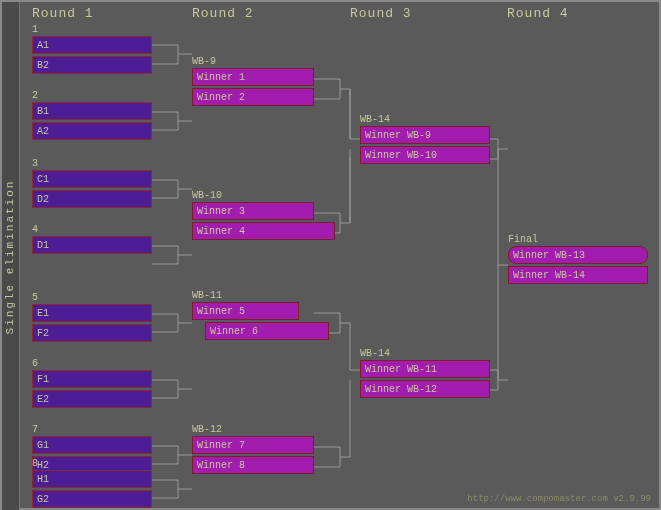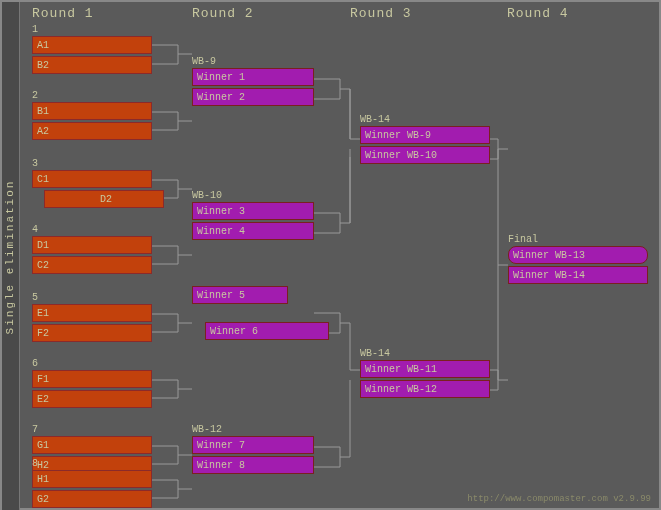--- a/index.html
+++ b/index.html
@@ -23,21 +23,21 @@
     .round-header {
       position: absolute;
       top: 4px;
       font-size: 13px;
       color: #c8c8a0;
       letter-spacing: 1px;
     }
     .team-slot {
       height: 18px;
       width: 120px;
-      background: #c2410c;
+      background: #4c1d95;
       border: 1px solid #8b2a2a;
       margin-bottom: 2px;
       padding-left: 4px;
       line-height: 18px;
       color: #c8c8a0;
       font-size: 10px;
       position: relative;
     }
     .team-slot.winner {
       background: #a21caf;
@@ -177,25 +177,24 @@
     <div class="match-label" style="left:12px;top:22px;">1</div>
     <div class="team-slot" style="position:absolute;left:12px;top:34px;">A1</div>
     <div class="team-slot" style="position:absolute;left:12px;top:54px;">B2</div>
 
     <div class="match-label" style="left:12px;top:88px;">2</div>
     <div class="team-slot" style="position:absolute;left:12px;top:100px;">B1</div>
     <div class="team-slot" style="position:absolute;left:12px;top:120px;">A2</div>
 
     <div class="match-label" style="left:12px;top:156px;">3</div>
     <div class="team-slot" style="position:absolute;left:12px;top:168px;">C1</div>
-    <div class="team-slot" style="position:absolute;left:24px;top:188px;text-align:center;">D2</div>
+    <div class="team-slot" style="position:absolute;left:12px;top:188px;">D2</div>
 
     <div class="match-label" style="left:12px;top:222px;">4</div>
     <div class="team-slot" style="position:absolute;left:12px;top:234px;">D1</div>
-    <div class="team-slot" style="position:absolute;left:12px;top:254px;">C2</div>
 
     <div class="match-label" style="left:12px;top:290px;">5</div>
     <div class="team-slot" style="position:absolute;left:12px;top:302px;">E1</div>
     <div class="team-slot" style="position:absolute;left:12px;top:322px;">F2</div>
 
     <div class="match-label" style="left:12px;top:356px;">6</div>
     <div class="team-slot" style="position:absolute;left:12px;top:368px;">F1</div>
     <div class="team-slot" style="position:absolute;left:12px;top:388px;">E2</div>
 
     <div class="match-label" style="left:12px;top:422px;">7</div>
@@ -205,24 +204,24 @@
     <div class="match-label" style="left:12px;top:456px;">8</div>
     <div class="team-slot" style="position:absolute;left:12px;top:468px;">H1</div>
     <div class="team-slot" style="position:absolute;left:12px;top:488px;">G2</div>
 
     <div class="match-label" style="left:172px;top:54px;">WB-9</div>
     <div class="team-slot winner" style="position:absolute;left:172px;top:66px;width:122px;">Winner 1</div>
     <div class="team-slot winner" style="position:absolute;left:172px;top:86px;width:122px;">Winner 2</div>
 
     <div class="match-label" style="left:172px;top:188px;">WB-10</div>
     <div class="team-slot winner" style="position:absolute;left:172px;top:200px;width:122px;">Winner 3</div>
-    <div class="team-slot winner" style="position:absolute;left:172px;top:220px;width:122px;">Winner 4</div>
+    <div class="team-slot winner" style="position:absolute;left:172px;top:220px;width:143px;">Winner 4</div>
 
     <div class="match-label" style="left:172px;top:288px;">WB-11</div>
-    <div class="team-slot winner" style="position:absolute;left:172px;top:284px;width:96px;">Winner 5</div>
+    <div class="team-slot winner" style="position:absolute;left:172px;top:300px;width:107px;">Winner 5</div>
     <div class="team-slot winner" style="position:absolute;left:185px;top:320px;width:124px;">Winner 6</div>
 
     <div class="match-label" style="left:172px;top:422px;">WB-12</div>
     <div class="team-slot winner" style="position:absolute;left:172px;top:434px;width:122px;">Winner 7</div>
     <div class="team-slot winner" style="position:absolute;left:172px;top:454px;width:122px;">Winner 8</div>
 
     <div class="match-label" style="left:340px;top:112px;">WB-14</div>
     <div class="team-slot winner" style="position:absolute;left:340px;top:124px;width:130px;">Winner WB-9</div>
     <div class="team-slot winner" style="position:absolute;left:340px;top:144px;width:130px;">Winner WB-10</div>
 

